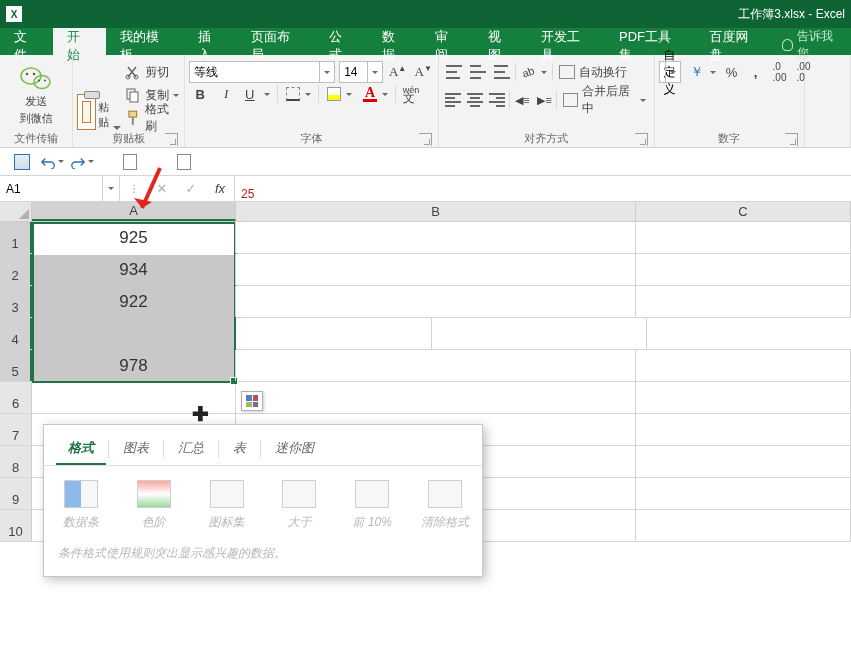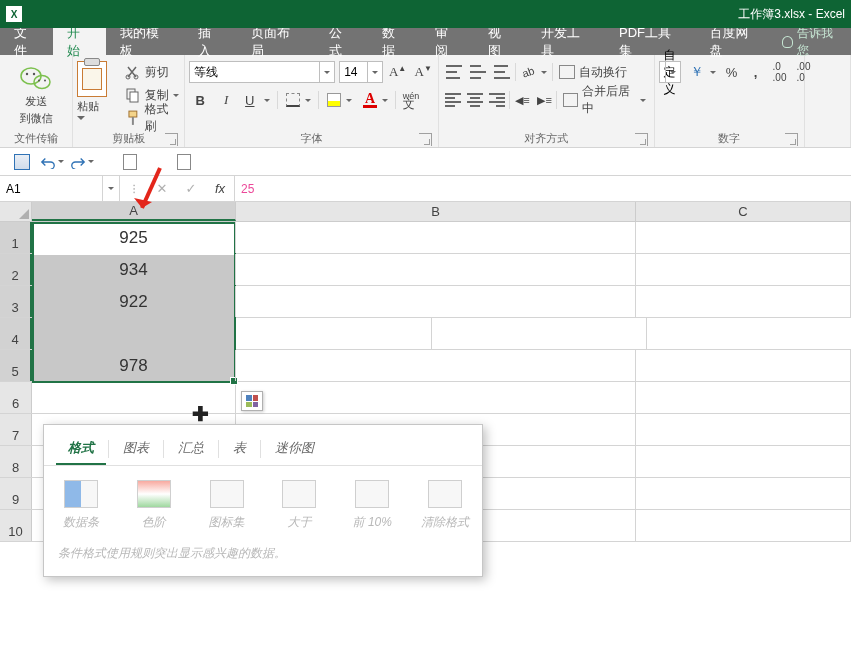--- a/index.html
+++ b/index.html
@@ -4,53 +4,53 @@
 <style>
 * { box-sizing: border-box; margin: 0; padding: 0; font-family: "Microsoft YaHei", "Segoe UI", sans-serif; }
 body { background: #fff; width: 851px; height: 666px; overflow: hidden; position: relative; font-size: 12px; }
 
 
 .titlebar { height: 28px; background: #0e6434; display: flex; align-items: center; justify-content: center; position: relative; }
 .titlebar .sys-icon { position: absolute; left: 6px; top: 6px; width: 16px; height: 16px; background: #fff; display: flex; align-items: center; justify-content: center; color: #0e6434; font-weight: bold; font-size: 10px; }
 .titlebar .title-text { color: #fff; font-size: 12px; position: absolute; right: 6px; }
 
 
-.menubar { height: 27px; background: #737373; display: flex; align-items: center; }
+.menubar { height: 27px; background: #15803d; display: flex; align-items: flex-start; }
 .menubar .tab { color: #fff; padding: 0 14px; display: flex; align-items: center; font-size: 13px; cursor: pointer; }
 .menubar .tab.active { background: #f3f3f3; color: #218a50; }
 .menubar .tell-me { margin-left: auto; display: flex; align-items: center; color: #c6e6d3; padding: 0 8px; gap: 4px; }
 .bulb-icon { width: 12px; height: 12px; border: 1px solid #c6e6d3; border-radius: 50% 50% 40% 40%; position: relative; }
 
 
 .ribbon { height: 93px; background: #f3f3f3; border-bottom: 1px solid #d4d4d4; display: flex; }
 .ribbon-group { border-right: 1px solid #e0e0e0; padding: 2px 4px 0 4px; display: flex; flex-direction: column; position: relative; }
 .group-body { flex: 1; display: flex; }
 .group-label { text-align: center; font-size: 11px; color: #676767; height: 17px; line-height: 17px; position: relative; }
 .dlg-launcher { position: absolute; right: 2px; bottom: 1px; width: 13px; height: 13px; border: 1px solid #a0a0a0; border-left: none; border-bottom: none; }
 .dlg-launcher::after { content: ""; position: absolute; right: 1px; bottom: 1px; width: 5px; height: 5px; border-right: 1px solid #a0a0a0; border-bottom: 1px solid #a0a0a0; }
 
 
 .g-wechat { width: 76px; }
 .wechat-stack { display: flex; flex-direction: column; align-items: center; justify-content: center; width: 100%; gap: 2px; padding-top: 4px; }
 .wechat-icon-svg { width: 32px; height: 26px; }
 
 
 .g-clipboard { width: 116px; }
-.paste-big { display: flex; flex-direction: column; align-items: flex-start; width: 44px; padding-top: 4px; gap: 2px; }
+.paste-big { display: flex; align-items: flex-end; width: 44px; padding-top: 4px; gap: 2px; }
 .paste-icon-box { width: 30px; height: 36px; border: 1px solid #c97b34; background: #fff; position: relative; }
 .paste-icon-box::before { content: ""; position: absolute; top: -4px; left: 6px; width: 14px; height: 6px; border: 1px solid #888; background: #ddd; border-radius: 2px; }
 .paste-icon-box::after { content: ""; position: absolute; top: 6px; left: 4px; right: 4px; height: 20px; background: #faf6ea; border: 1px solid #c97b34; }
 .dropdown-caret { display: inline-block; width: 0; height: 0; border-left: 4px solid transparent; border-right: 4px solid transparent; border-top: 4px solid #676767; }
 .clip-right { display: flex; flex-direction: column; gap: 1px; padding-top: 4px; padding-left: 4px; }
 .clip-item { display: flex; align-items: center; gap: 4px; font-size: 12px; color: #444; height: 22px; }
 .scissors-icon, .copy-icon, .brush-icon { width: 16px; height: 16px; }
 
 
 .g-font { width: 254px; }
-.font-rows { display: flex; flex-direction: column; width: 100%; padding-top: 4px; gap: 6px; }
+.font-rows { display: flex; flex-direction: column; width: 100%; padding-top: 4px; }
 .font-row { display: flex; align-items: center; gap: 4px; }
 .combo { border: 1px solid #bebebe; background: #fff; height: 22px; display: flex; align-items: center; padding: 0 4px; position: relative; }
 .combo .caret-box { position: absolute; right: 0; top: 0; bottom: 0; width: 15px; border-left: 1px solid #bebebe; display: flex; align-items: center; justify-content: center; }
 .font-name { width: 148px; }
 .font-size { width: 44px; }
 .ribbon-btn { width: 22px; height: 22px; display: flex; align-items: center; justify-content: center; color: #444; font-size: 13px; position: relative; }
 .ribbon-btn.with-caret { width: 32px; justify-content: flex-start; padding-left: 4px; }
 .ribbon-btn.with-caret .mini-caret { position: absolute; right: 3px; }
 .mini-caret { width: 0; height: 0; border-left: 3px solid transparent; border-right: 3px solid transparent; border-top: 3px solid #676767; }
 .bold { font-weight: bold; }
@@ -91,21 +91,21 @@
 .save-icon { width: 16px; height: 16px; border: 1px solid #2f72b5; background: linear-gradient(#e9eef5, #d0dceb); position: relative; }
 .undo-svg, .redo-svg { width: 18px; height: 14px; }
 
 
 .formula-bar { height: 26px; background: #fff; border-bottom: 1px solid #d4d4d4; display: flex; align-items: stretch; }
 .name-box { width: 120px; border-right: 1px solid #d4d4d4; display: flex; align-items: center; padding: 0 6px; position: relative; }
 .name-box .caret-box { position: absolute; right: 0; top: 0; bottom: 0; width: 17px; border-left: 1px solid #d4d4d4; display: flex; align-items: center; justify-content: center; }
 .fx-btns { display: flex; align-items: center; border-right: 1px solid #d4d4d4; }
 .fx-btn { width: 28px; display: flex; align-items: center; justify-content: center; color: #b0b0b0; font-size: 13px; }
 .fx-btn.fx { font-style: italic; color: #444; font-family: serif; }
-.formula-input { flex: 1; display: flex; align-items: center; padding: 0 6px; color: #ec4899; }
+.formula-input { flex: 1; display: flex; align-items: flex-end; padding: 0 6px; color: #b91c1c; }
 .sep-v { width: 1px; background: #e6e6e6; }
 
 
 .grid-area { position: relative; background: #fff; }
 .col-headers { display: flex; height: 20px; border-bottom: 1px solid #ccc; }
 .corner { width: 32px; background: #e6e6e6; border-right: 1px solid #ccc; position: relative; }
 .corner::after { content: ""; position: absolute; right: 2px; bottom: 2px; width: 0; height: 0; border-left: 10px solid transparent; border-bottom: 10px solid #b0b0b0; }
 .colh { background: #e6e6e6; border-right: 1px solid #ccc; display: flex; align-items: center; justify-content: center; color: #444; font-size: 13px; }
 .colh.sel { background: #d2d2d2; border-bottom: 2px solid #217346; }
 .colA { width: 204px; }

